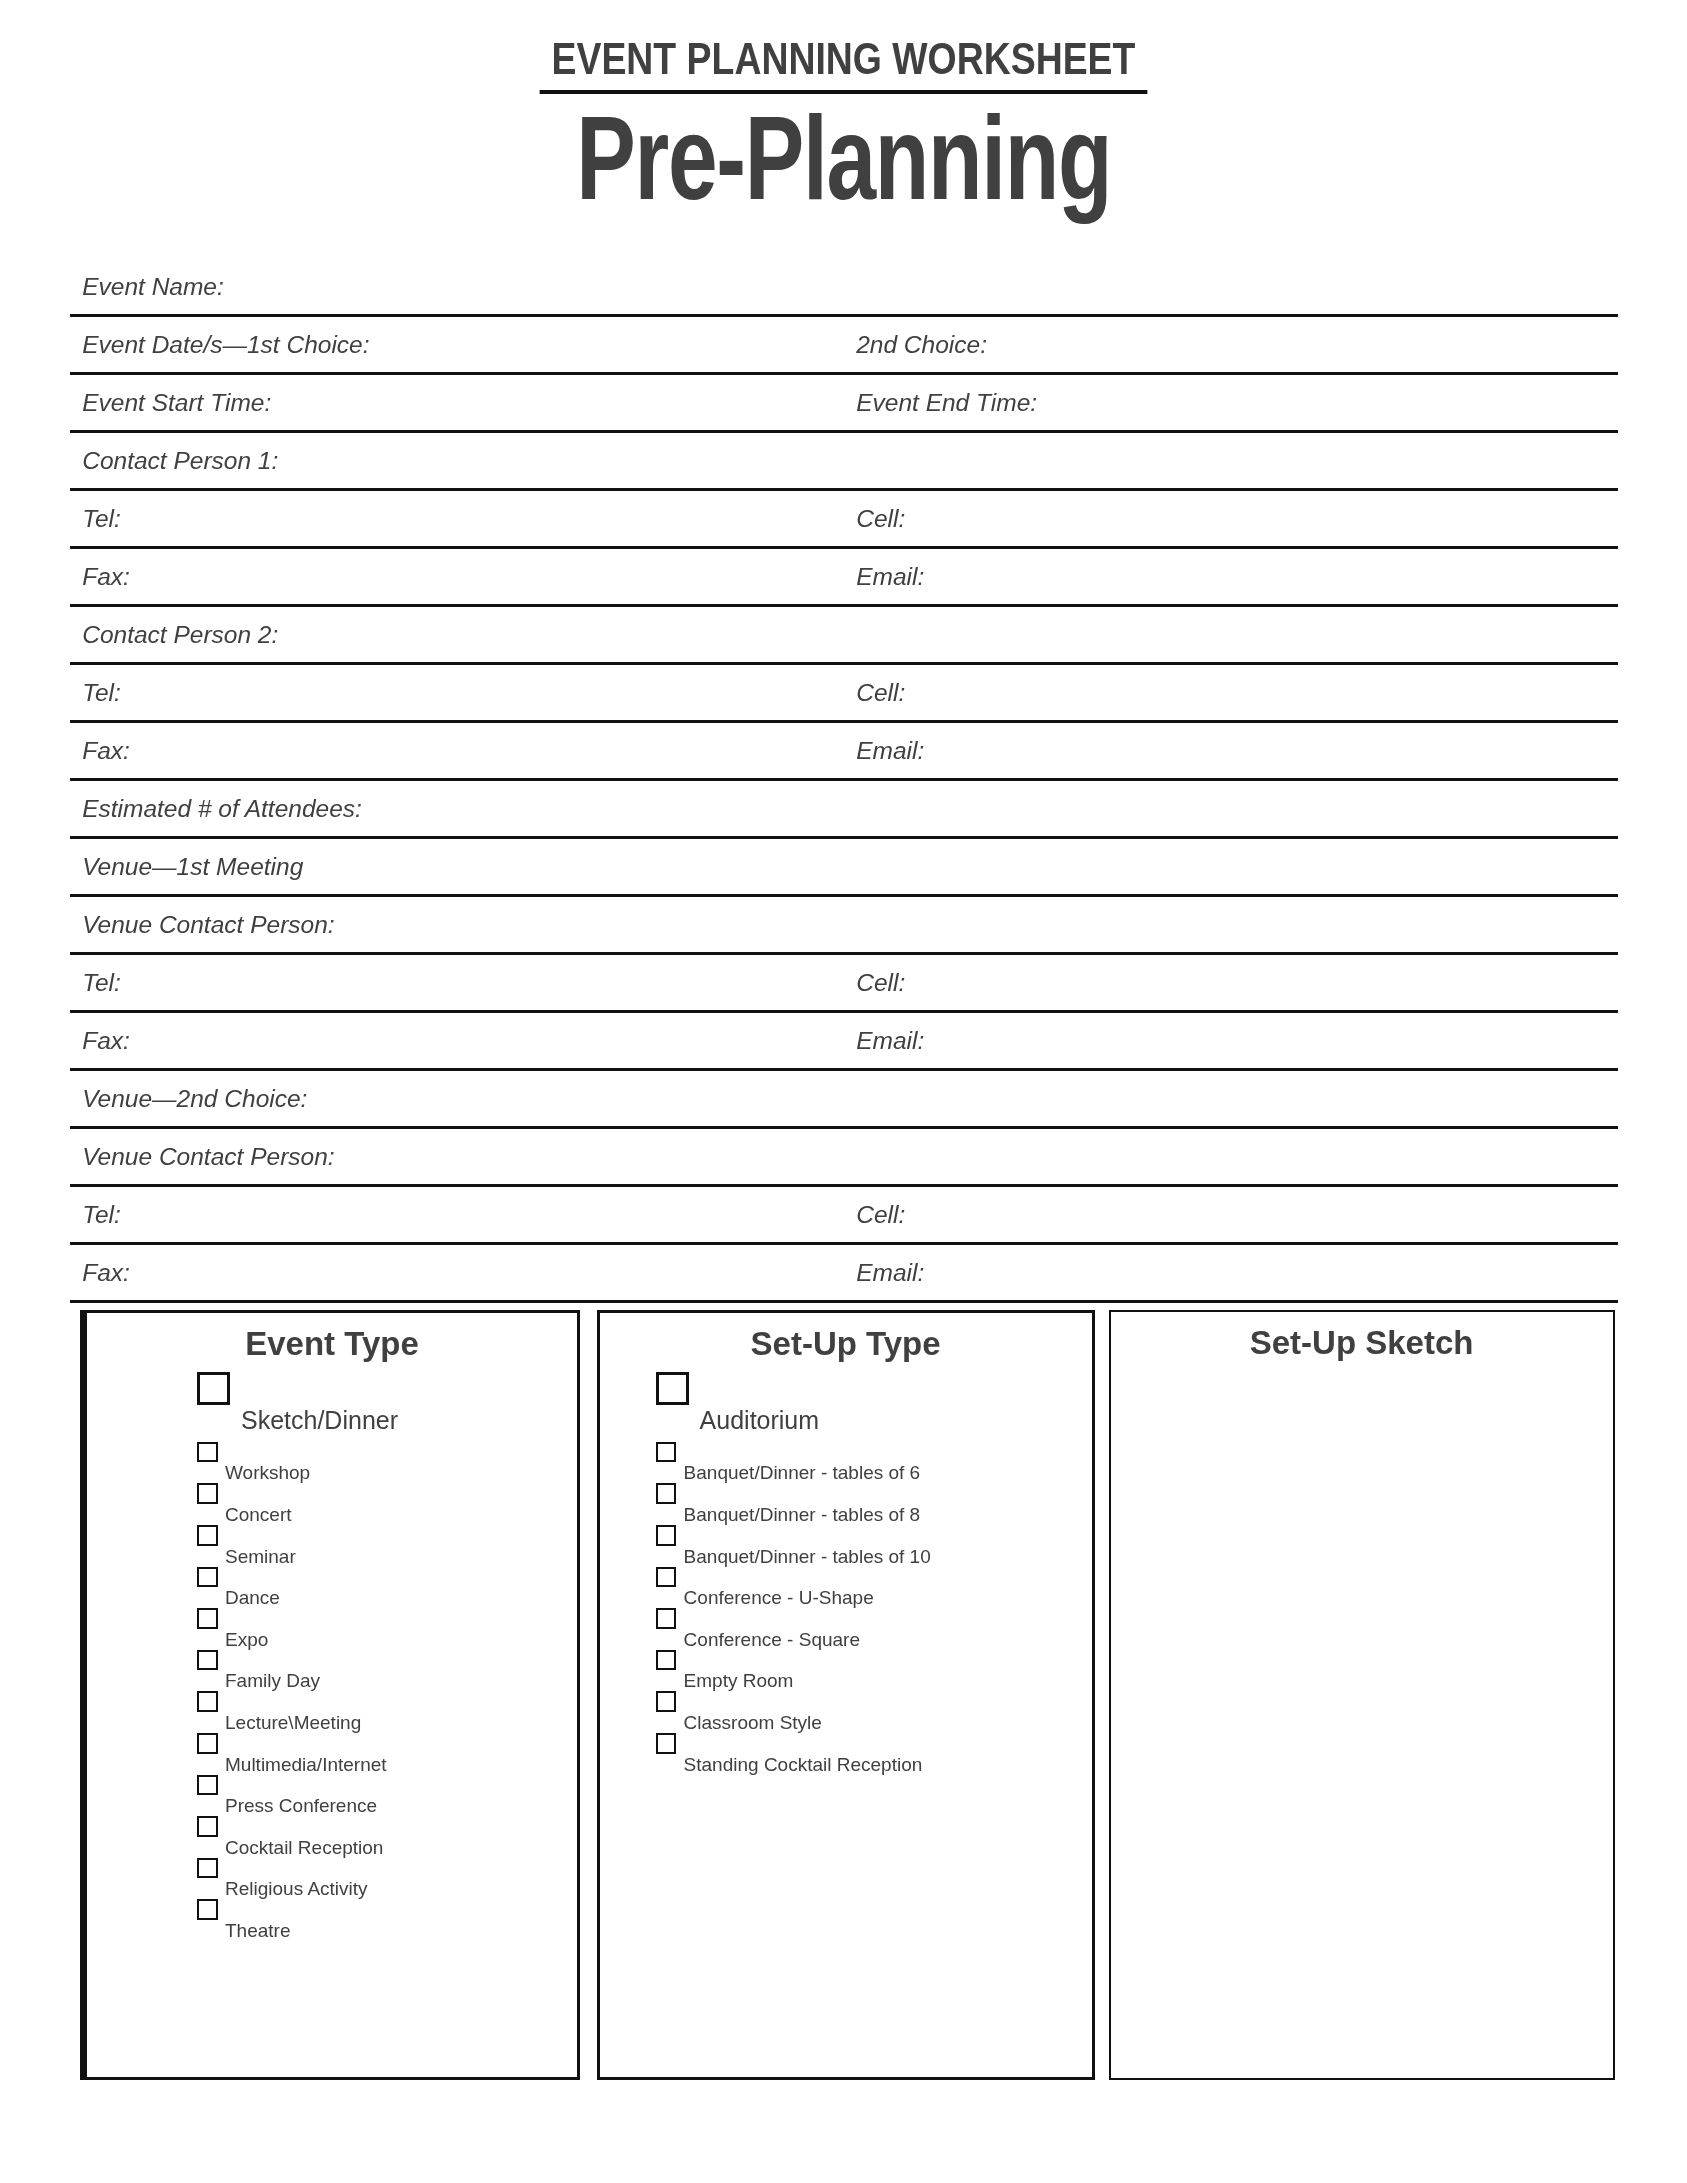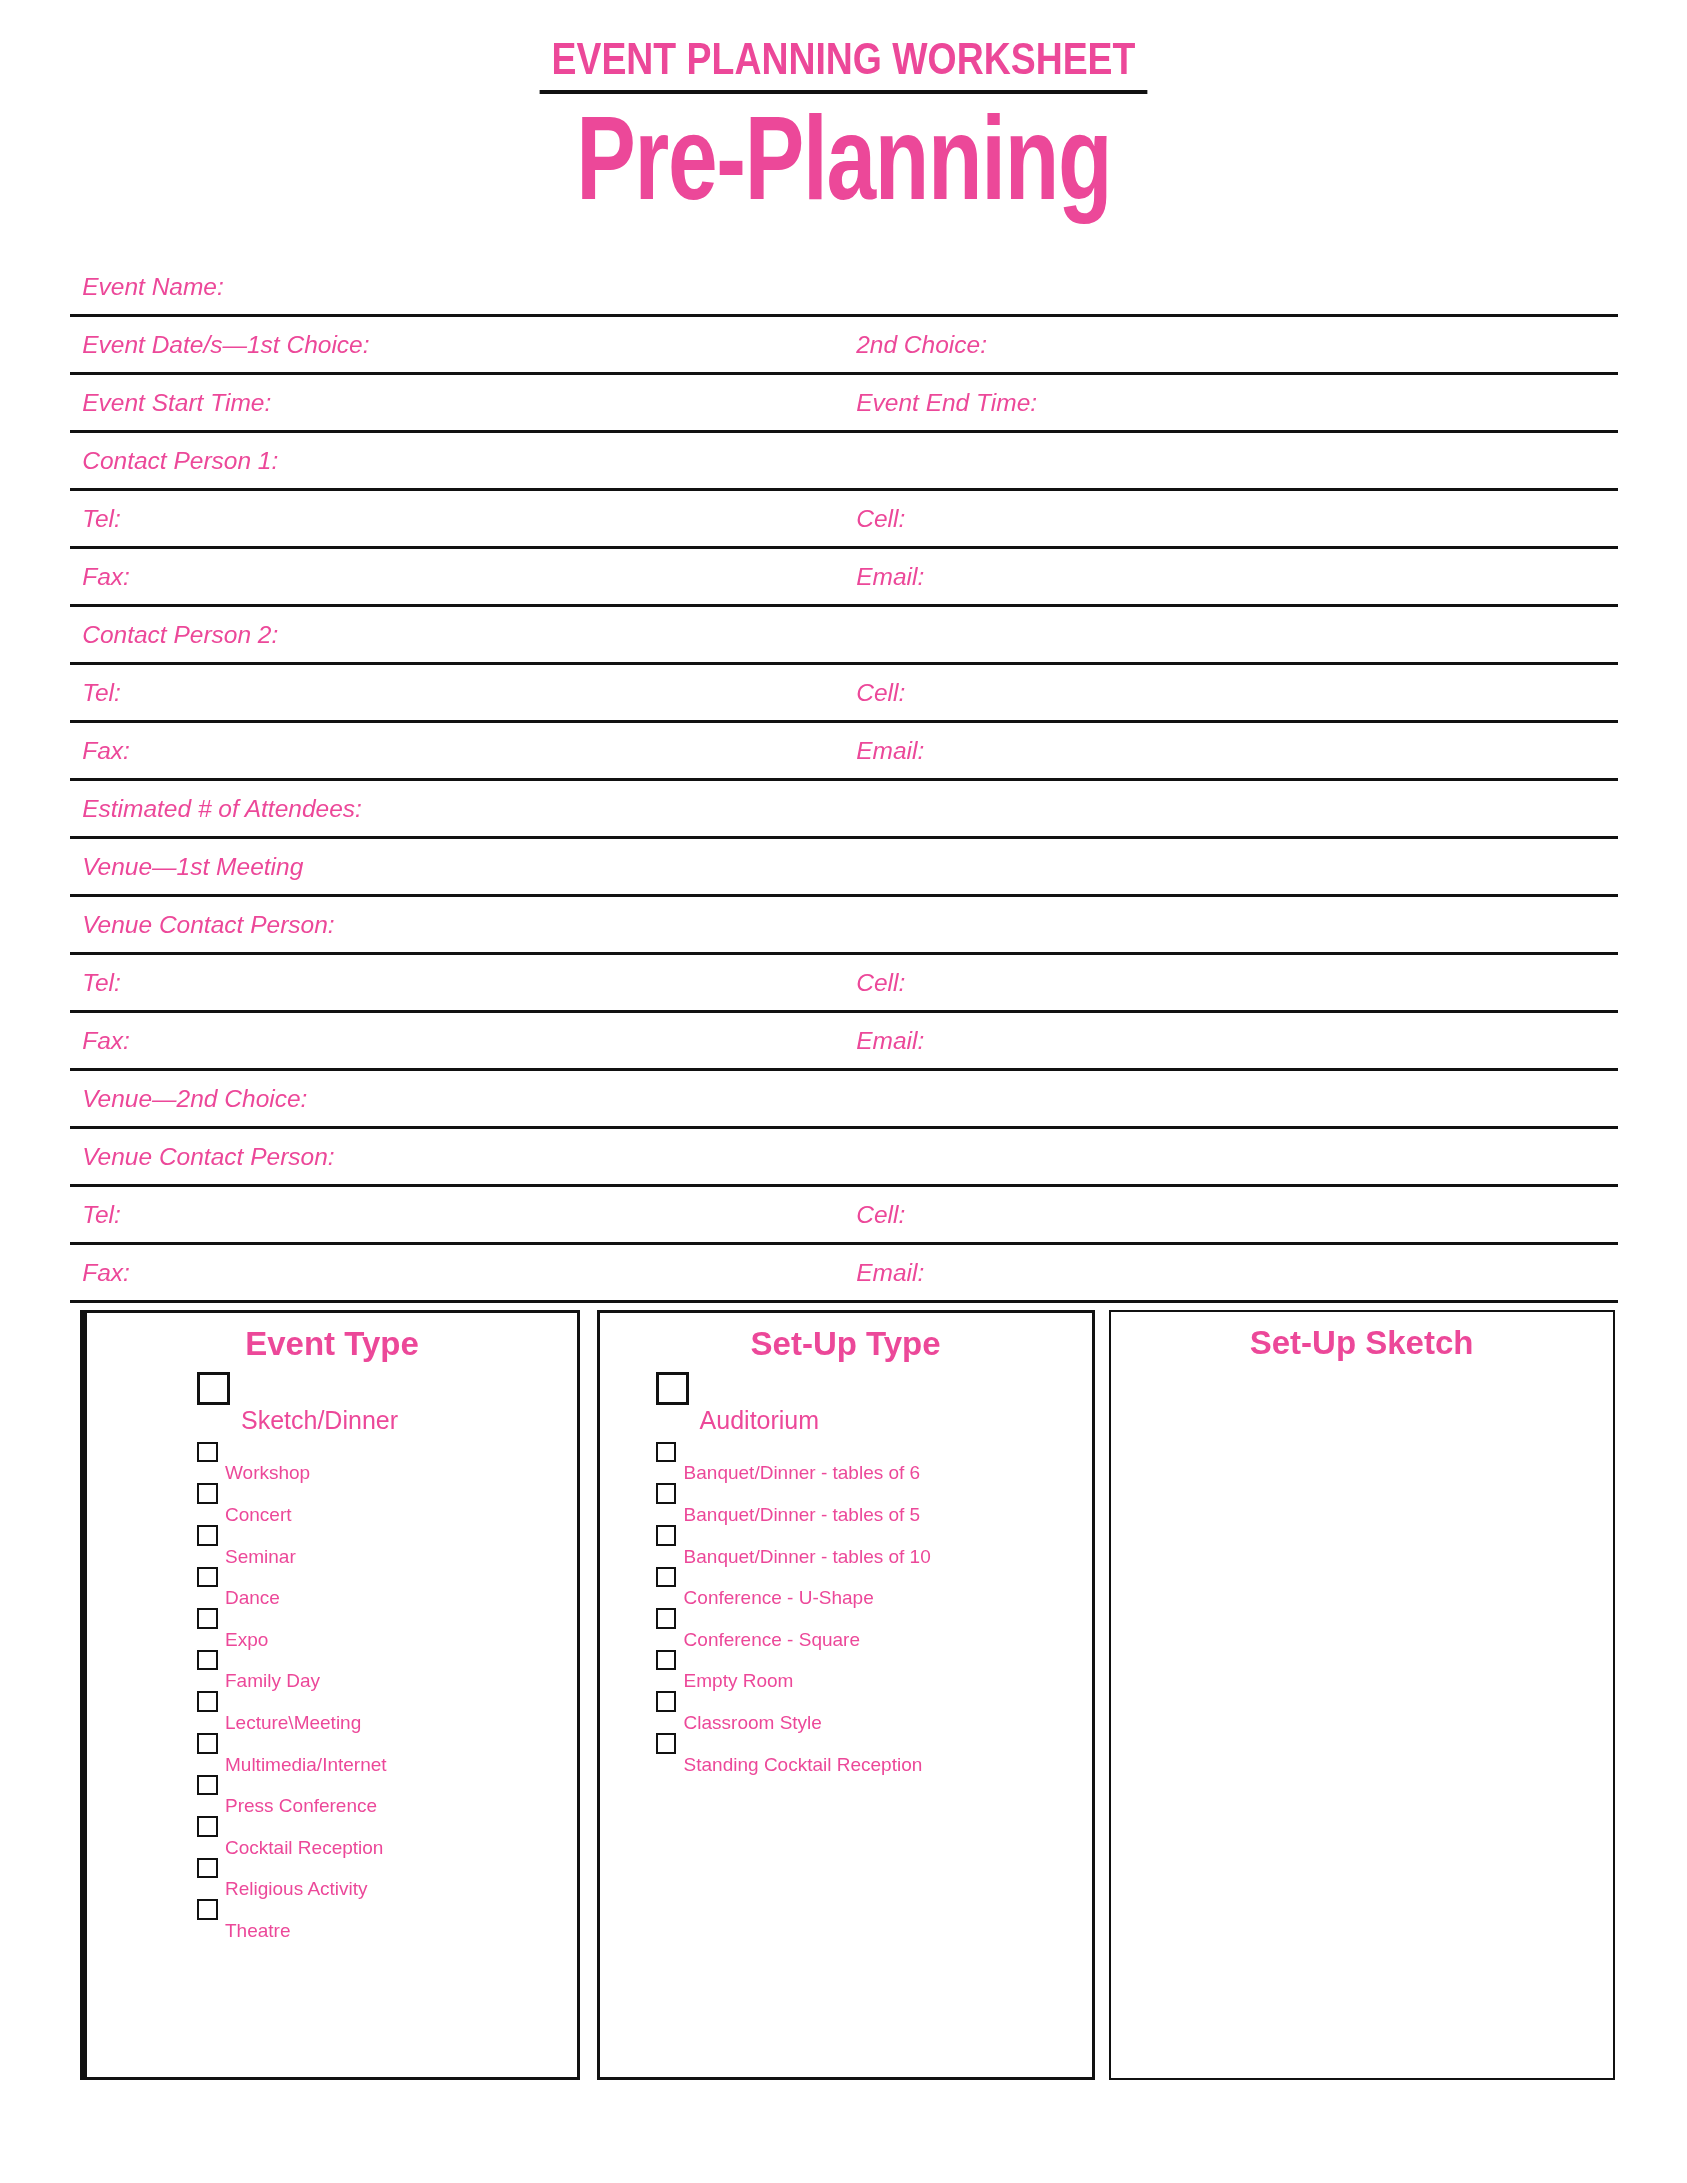--- a/index.html
+++ b/index.html
@@ -1,16 +1,16 @@
 <!DOCTYPE html>
 <html style="font-size:14px"><head>
 <meta charset="utf-8">
 <style>
   html,body{margin:0;padding:0;background:#fff;}
-  .page{position:relative;width:1687px;height:2184px;background:#ffffff;color:#ec4899;
+  .page{position:relative;width:1687px;height:2184px;background:#ffffff;color:#404040;
         font-family:"Liberation Sans",sans-serif;overflow:hidden;}
 
   
   .hdr{text-align:center;padding-top:35px;}
   .hdr .u{display:inline-block;font-weight:bold;font-size:44px;line-height:1.1;
           border-bottom:4.4px solid #111;padding:0 14px 7px;transform:scaleX(.85);transform-origin:center;}
   .big{text-align:center;margin-top:1.7px;}
   .big .sq{display:inline-block;font-size:119px;font-weight:bold;letter-spacing:-1.7px;line-height:1.05;
            transform:scaleX(.75);transform-origin:center;}
 
@@ -288,21 +288,21 @@
         <div class="item large">
             <span class="cb"></span>
             <span class="cl">Auditorium</span>
           </div>
         <div class="item">
             <span class="cb"></span>
             <span class="cl">Banquet/Dinner - tables of 6</span>
           </div>
         <div class="item">
             <span class="cb"></span>
-            <span class="cl">Banquet/Dinner - tables of 5</span>
+            <span class="cl">Banquet/Dinner - tables of 8</span>
           </div>
         <div class="item">
             <span class="cb"></span>
             <span class="cl">Banquet/Dinner - tables of 10</span>
           </div>
         <div class="item">
             <span class="cb"></span>
             <span class="cl">Conference - U-Shape</span>
           </div>
         <div class="item">

